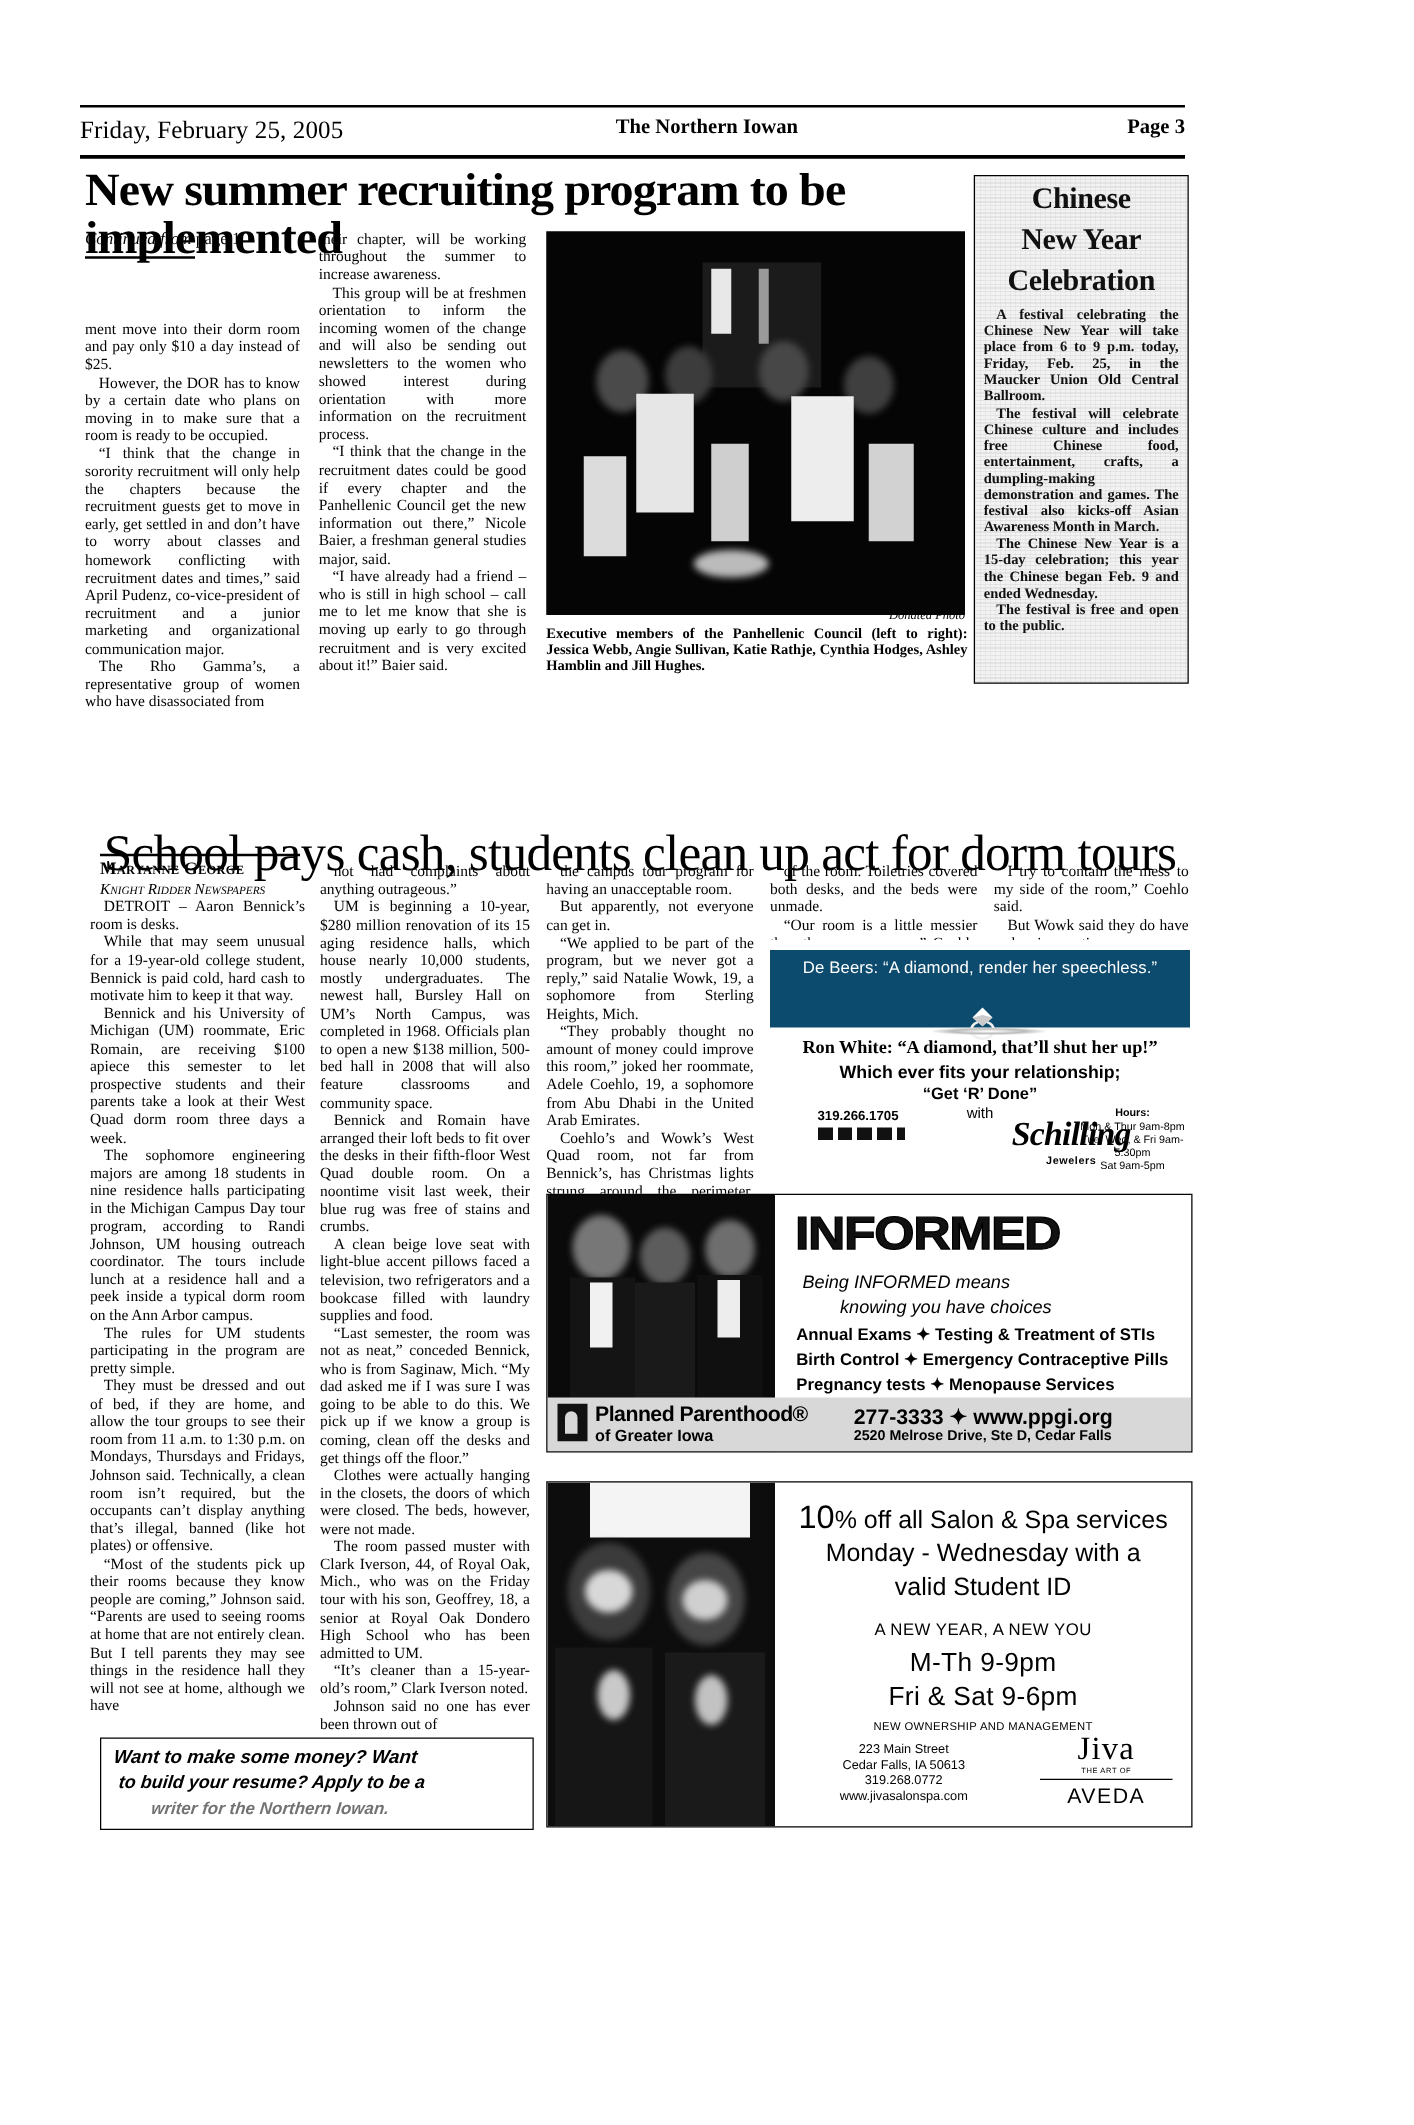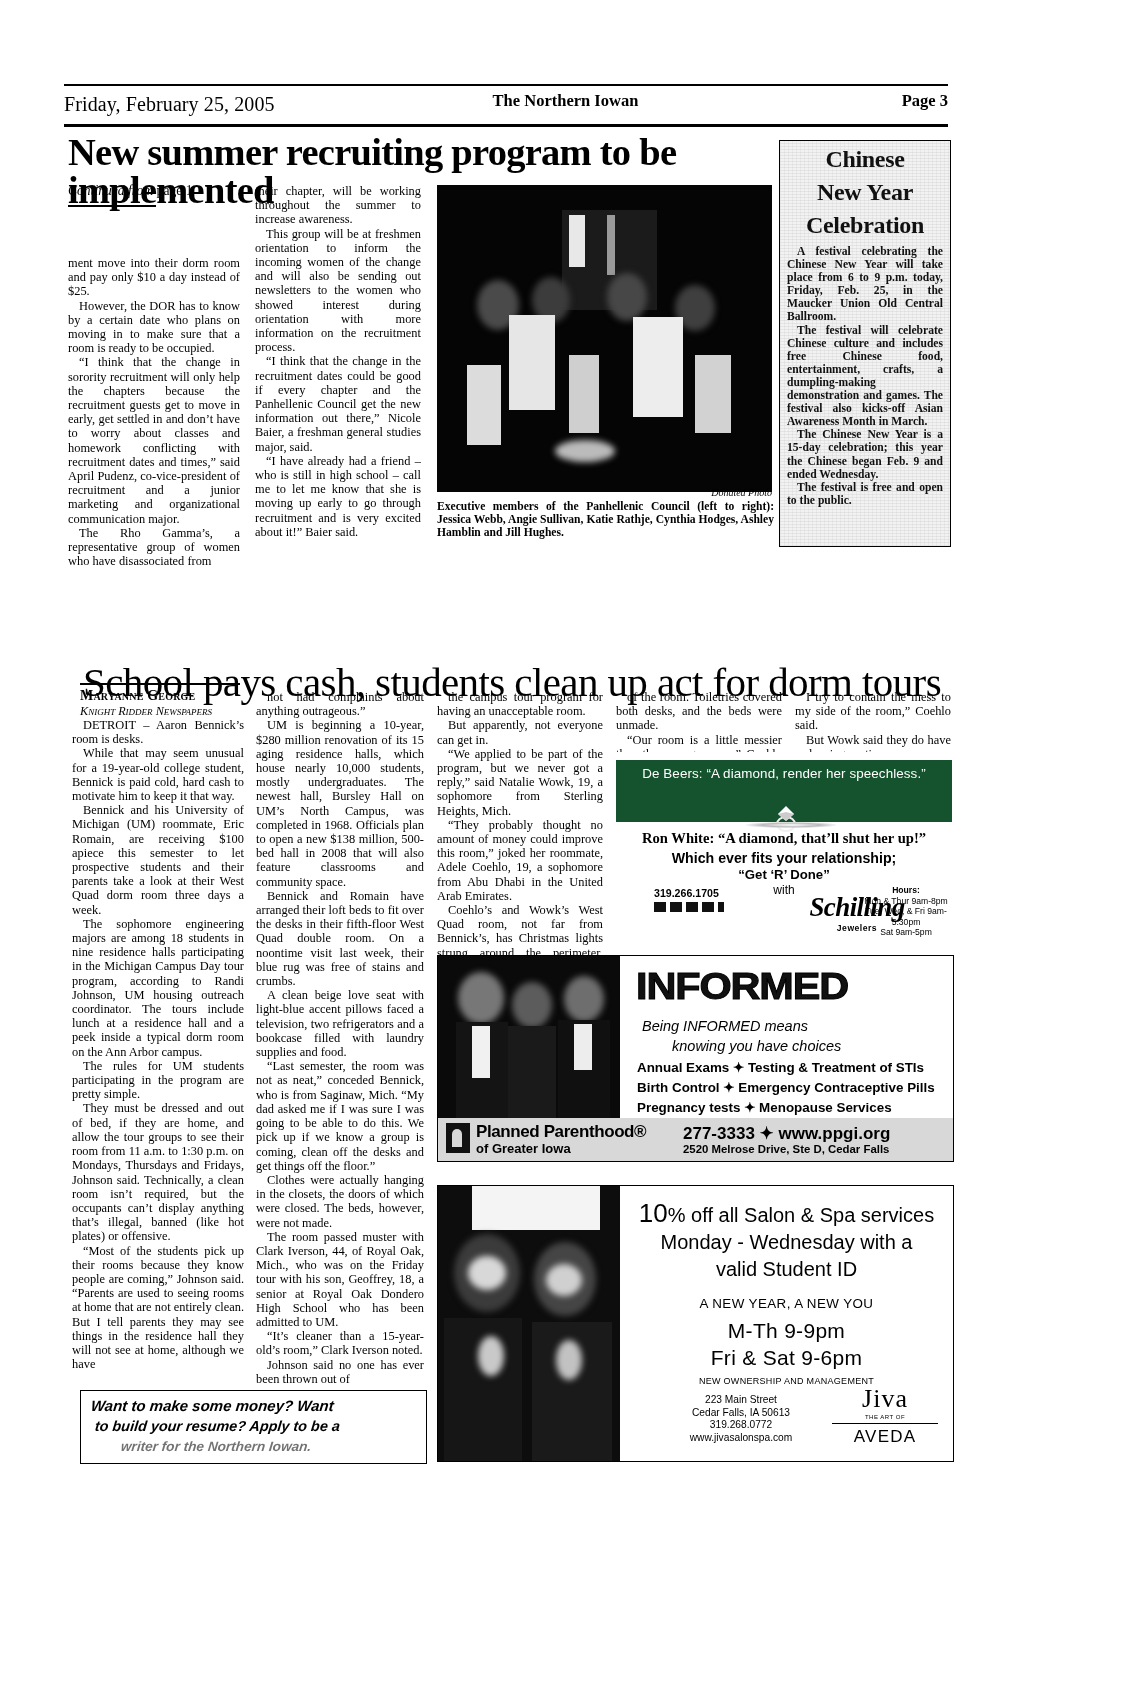--- a/index.html
+++ b/index.html
@@ -66,21 +66,21 @@
   .a2col{position:absolute;font-size:12.4px;line-height:14.2px;text-align:justify;}
   .a2col p{margin:0;text-indent:11px;}
   #a2c1{left:72px;top:718px;width:172px;}
   #a2c2{left:256px;top:690px;width:168px;}
   #a2c3{left:437px;top:690px;width:166px;}
   #a2c4{left:616px;top:690px;width:166px;}
   #a2c5{left:795px;top:690px;width:156px;}
 
   
   .adring{position:absolute;left:616px;top:752px;width:336px;height:183px;background:#fff;}
-  .ring-black{position:absolute;left:0;top:8px;width:336px;height:62px;background:#14532d;}
+  .ring-black{position:absolute;left:0;top:8px;width:336px;height:62px;background:#0c4a6e;}
   .ring-black .l1{position:absolute;left:0;top:6px;width:336px;text-align:center;
         color:#fff;font-size:13.4px;font-family:"Liberation Sans",sans-serif;letter-spacing:.1px;}
   .ring-shape{position:absolute;left:148px;top:44px;width:44px;height:28px;}
   .ring-glow{position:absolute;left:130px;top:62px;width:90px;height:6px;
         background:radial-gradient(ellipse at center,#fff 0%,#bbb 45%,rgba(0,0,0,0) 75%);}
   .adring .l2{position:absolute;left:0;top:78px;width:336px;text-align:center;font-weight:bold;font-size:14.6px;
         font-family:Liberation Serif, serif;}
   .adring .l3{position:absolute;left:0;top:98px;width:336px;text-align:center;font-weight:bold;font-size:14.2px;
         font-family:"Liberation Sans",sans-serif;}
   .adring .l4{position:absolute;left:0;top:115px;width:336px;text-align:center;font-weight:bold;font-size:13.2px;
@@ -120,21 +120,21 @@
   .jiva-photo{position:absolute;left:0;top:0;width:182px;height:275px;background:#0d0d0d;overflow:hidden;}
   .jiva-t{position:absolute;left:186px;top:14px;width:325px;text-align:center;
           font-family:"Liberation Sans",sans-serif;font-size:20px;line-height:27px;}
   .jiva-t .big{font-size:26px;}
   .jiva-y{position:absolute;left:186px;top:110px;width:325px;text-align:center;
           font-family:"Liberation Sans",sans-serif;font-size:13.4px;letter-spacing:.4px;}
   .jiva-h{position:absolute;left:186px;top:131px;width:325px;text-align:center;
           font-family:"Liberation Sans",sans-serif;font-size:21px;line-height:27px;letter-spacing:.3px;}
   .jiva-own{position:absolute;left:186px;top:190px;width:325px;text-align:center;
           font-family:"Liberation Sans",sans-serif;font-size:9px;letter-spacing:.3px;}
-  .jiva-addr{position:absolute;left:208px;top:208px;width:190px;text-align:center;
+  .jiva-addr{position:absolute;left:190px;top:208px;width:190px;text-align:center;
           font-family:"Liberation Sans",sans-serif;font-size:10.2px;line-height:12.6px;}
   .jiva-logo{position:absolute;left:388px;top:198px;width:118px;text-align:center;}
   .jiva-logo .j1{font-family:"Liberation Serif",serif;font-size:26px;letter-spacing:1px;}
   .jiva-logo .jtm{font-family:"Liberation Sans",sans-serif;font-size:6px;letter-spacing:.5px;}
   .jiva-logo .rulej{height:1.4px;background:#000;margin:3px 6px;}
   .jiva-logo .j2{font-family:"Liberation Sans",sans-serif;font-size:17px;letter-spacing:1.2px;}
 
   
   .adhouse{position:absolute;left:80px;top:1390px;width:345px;height:72px;border:1.4px solid #000;background:#fff;overflow:hidden;}
   .adhouse .hl{position:absolute;left:10px;font-family:"Liberation Sans",sans-serif;

